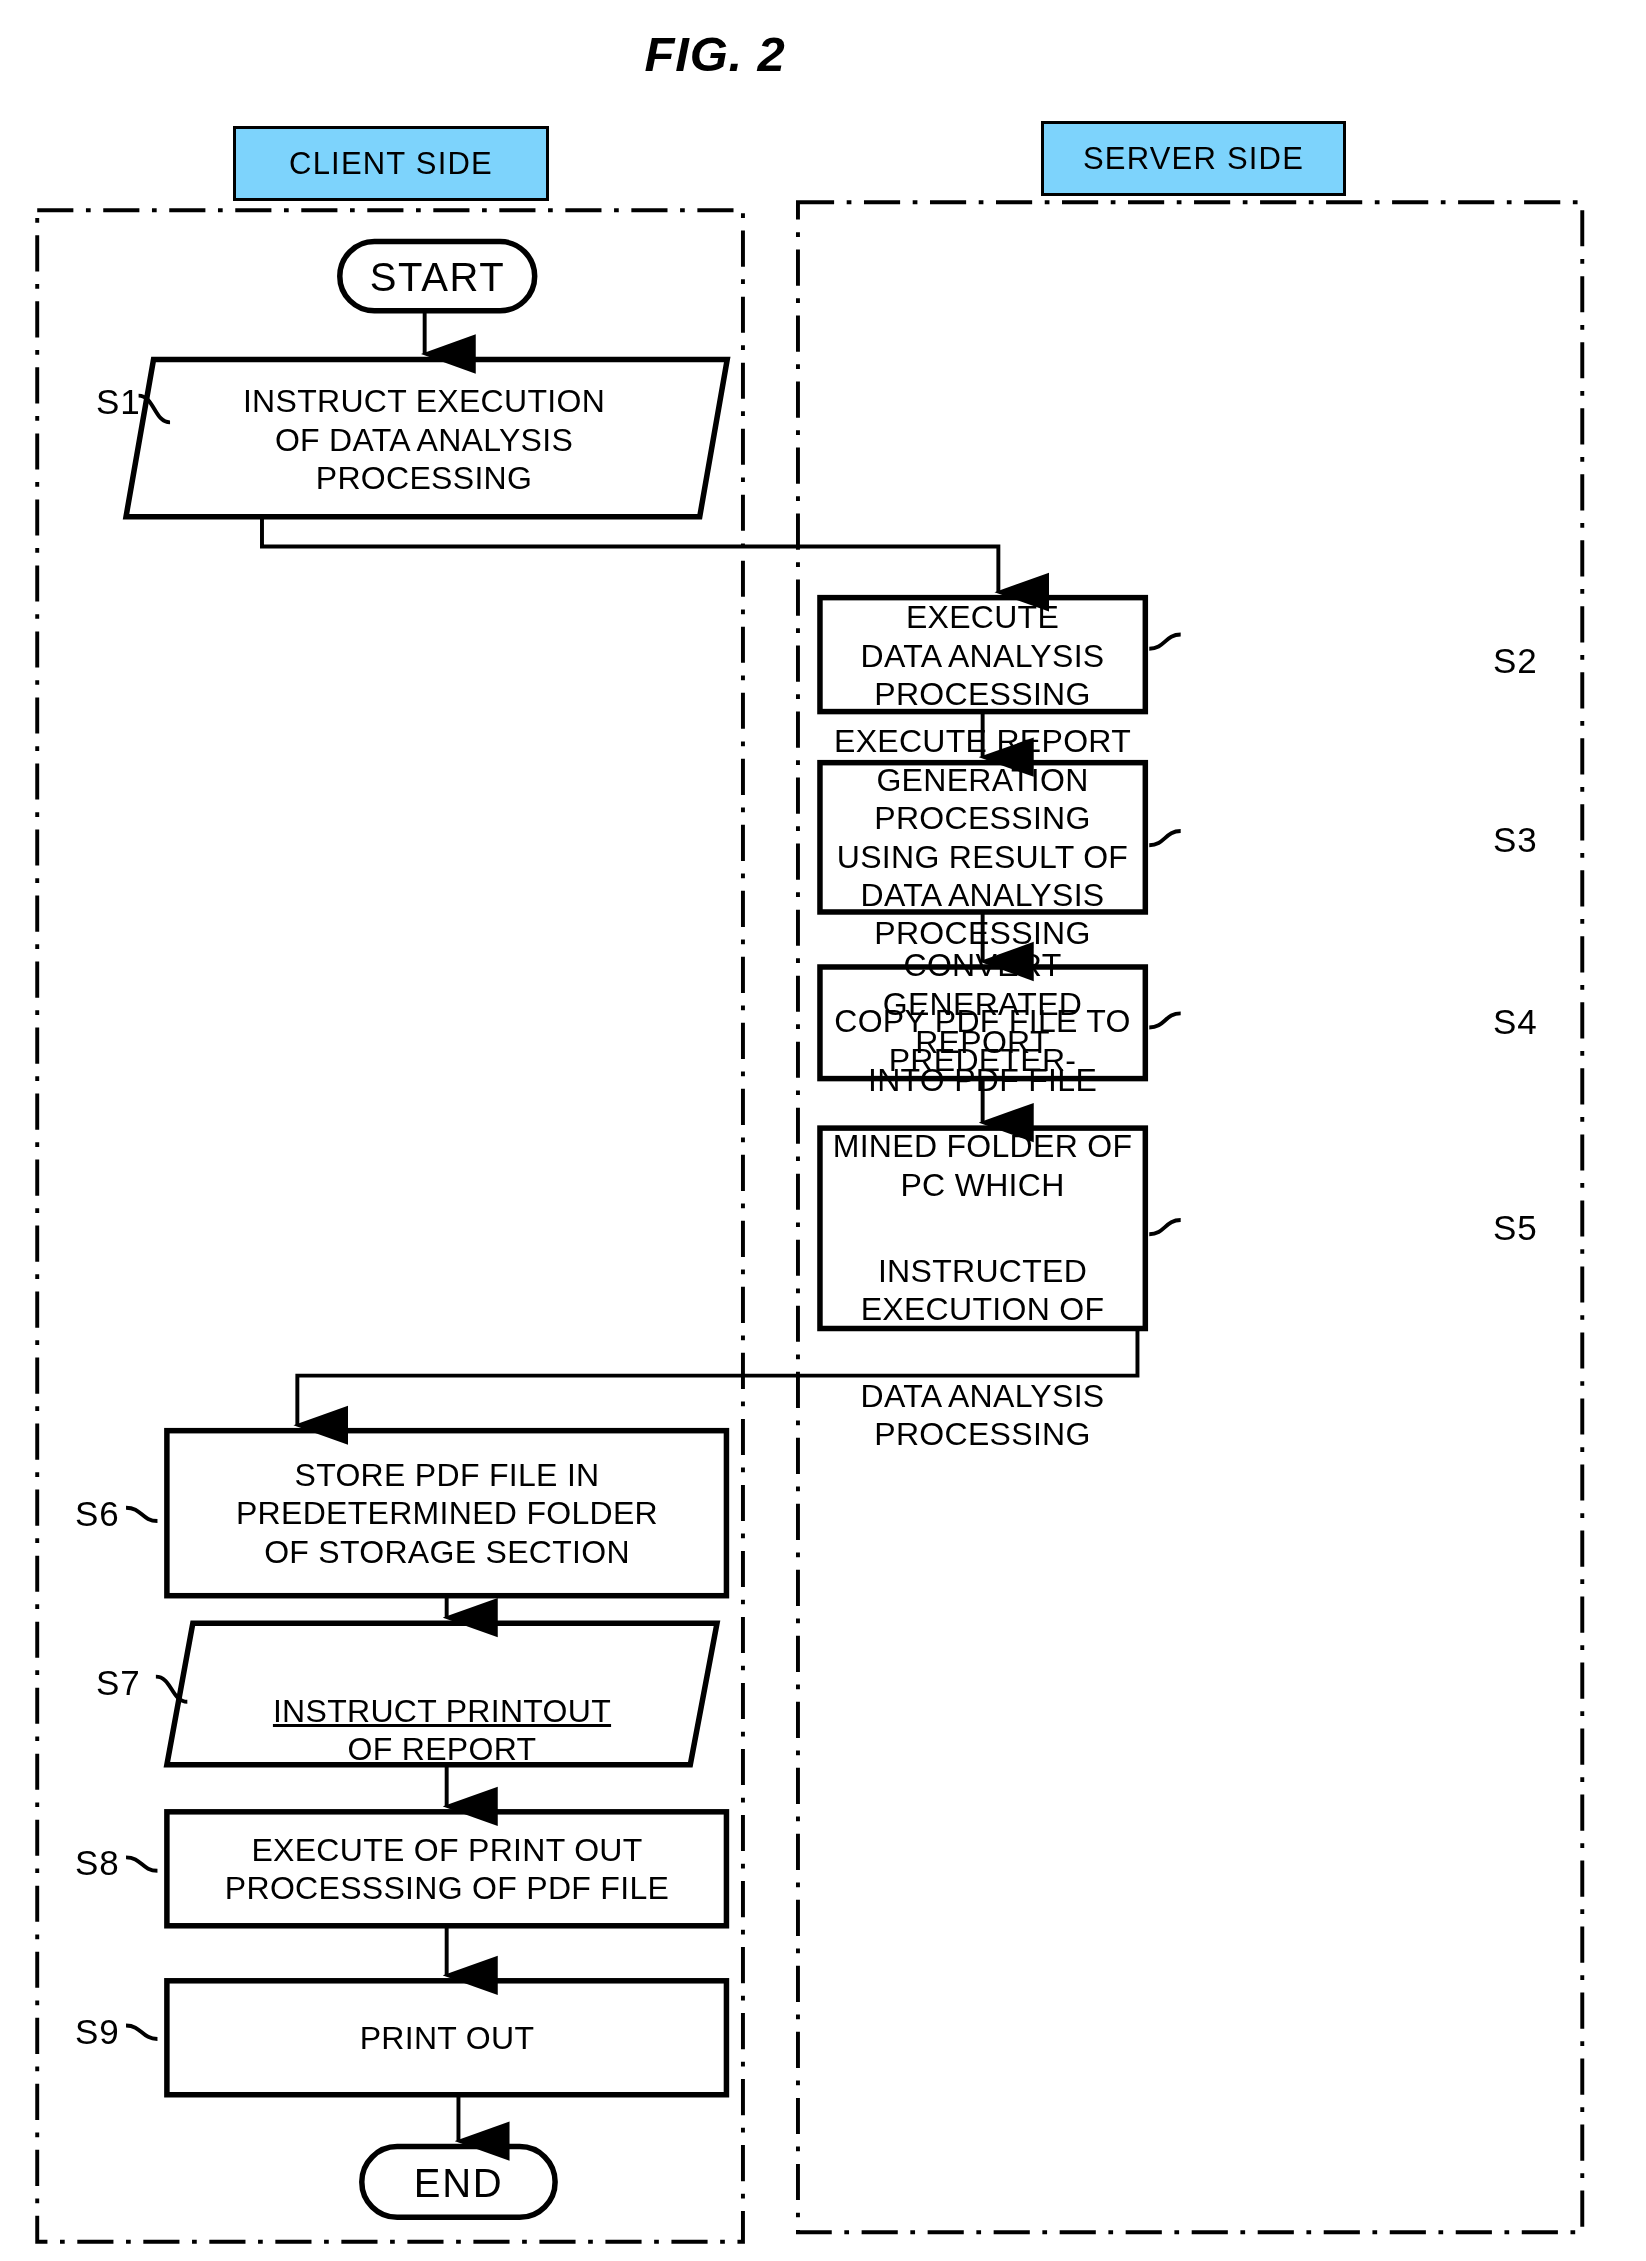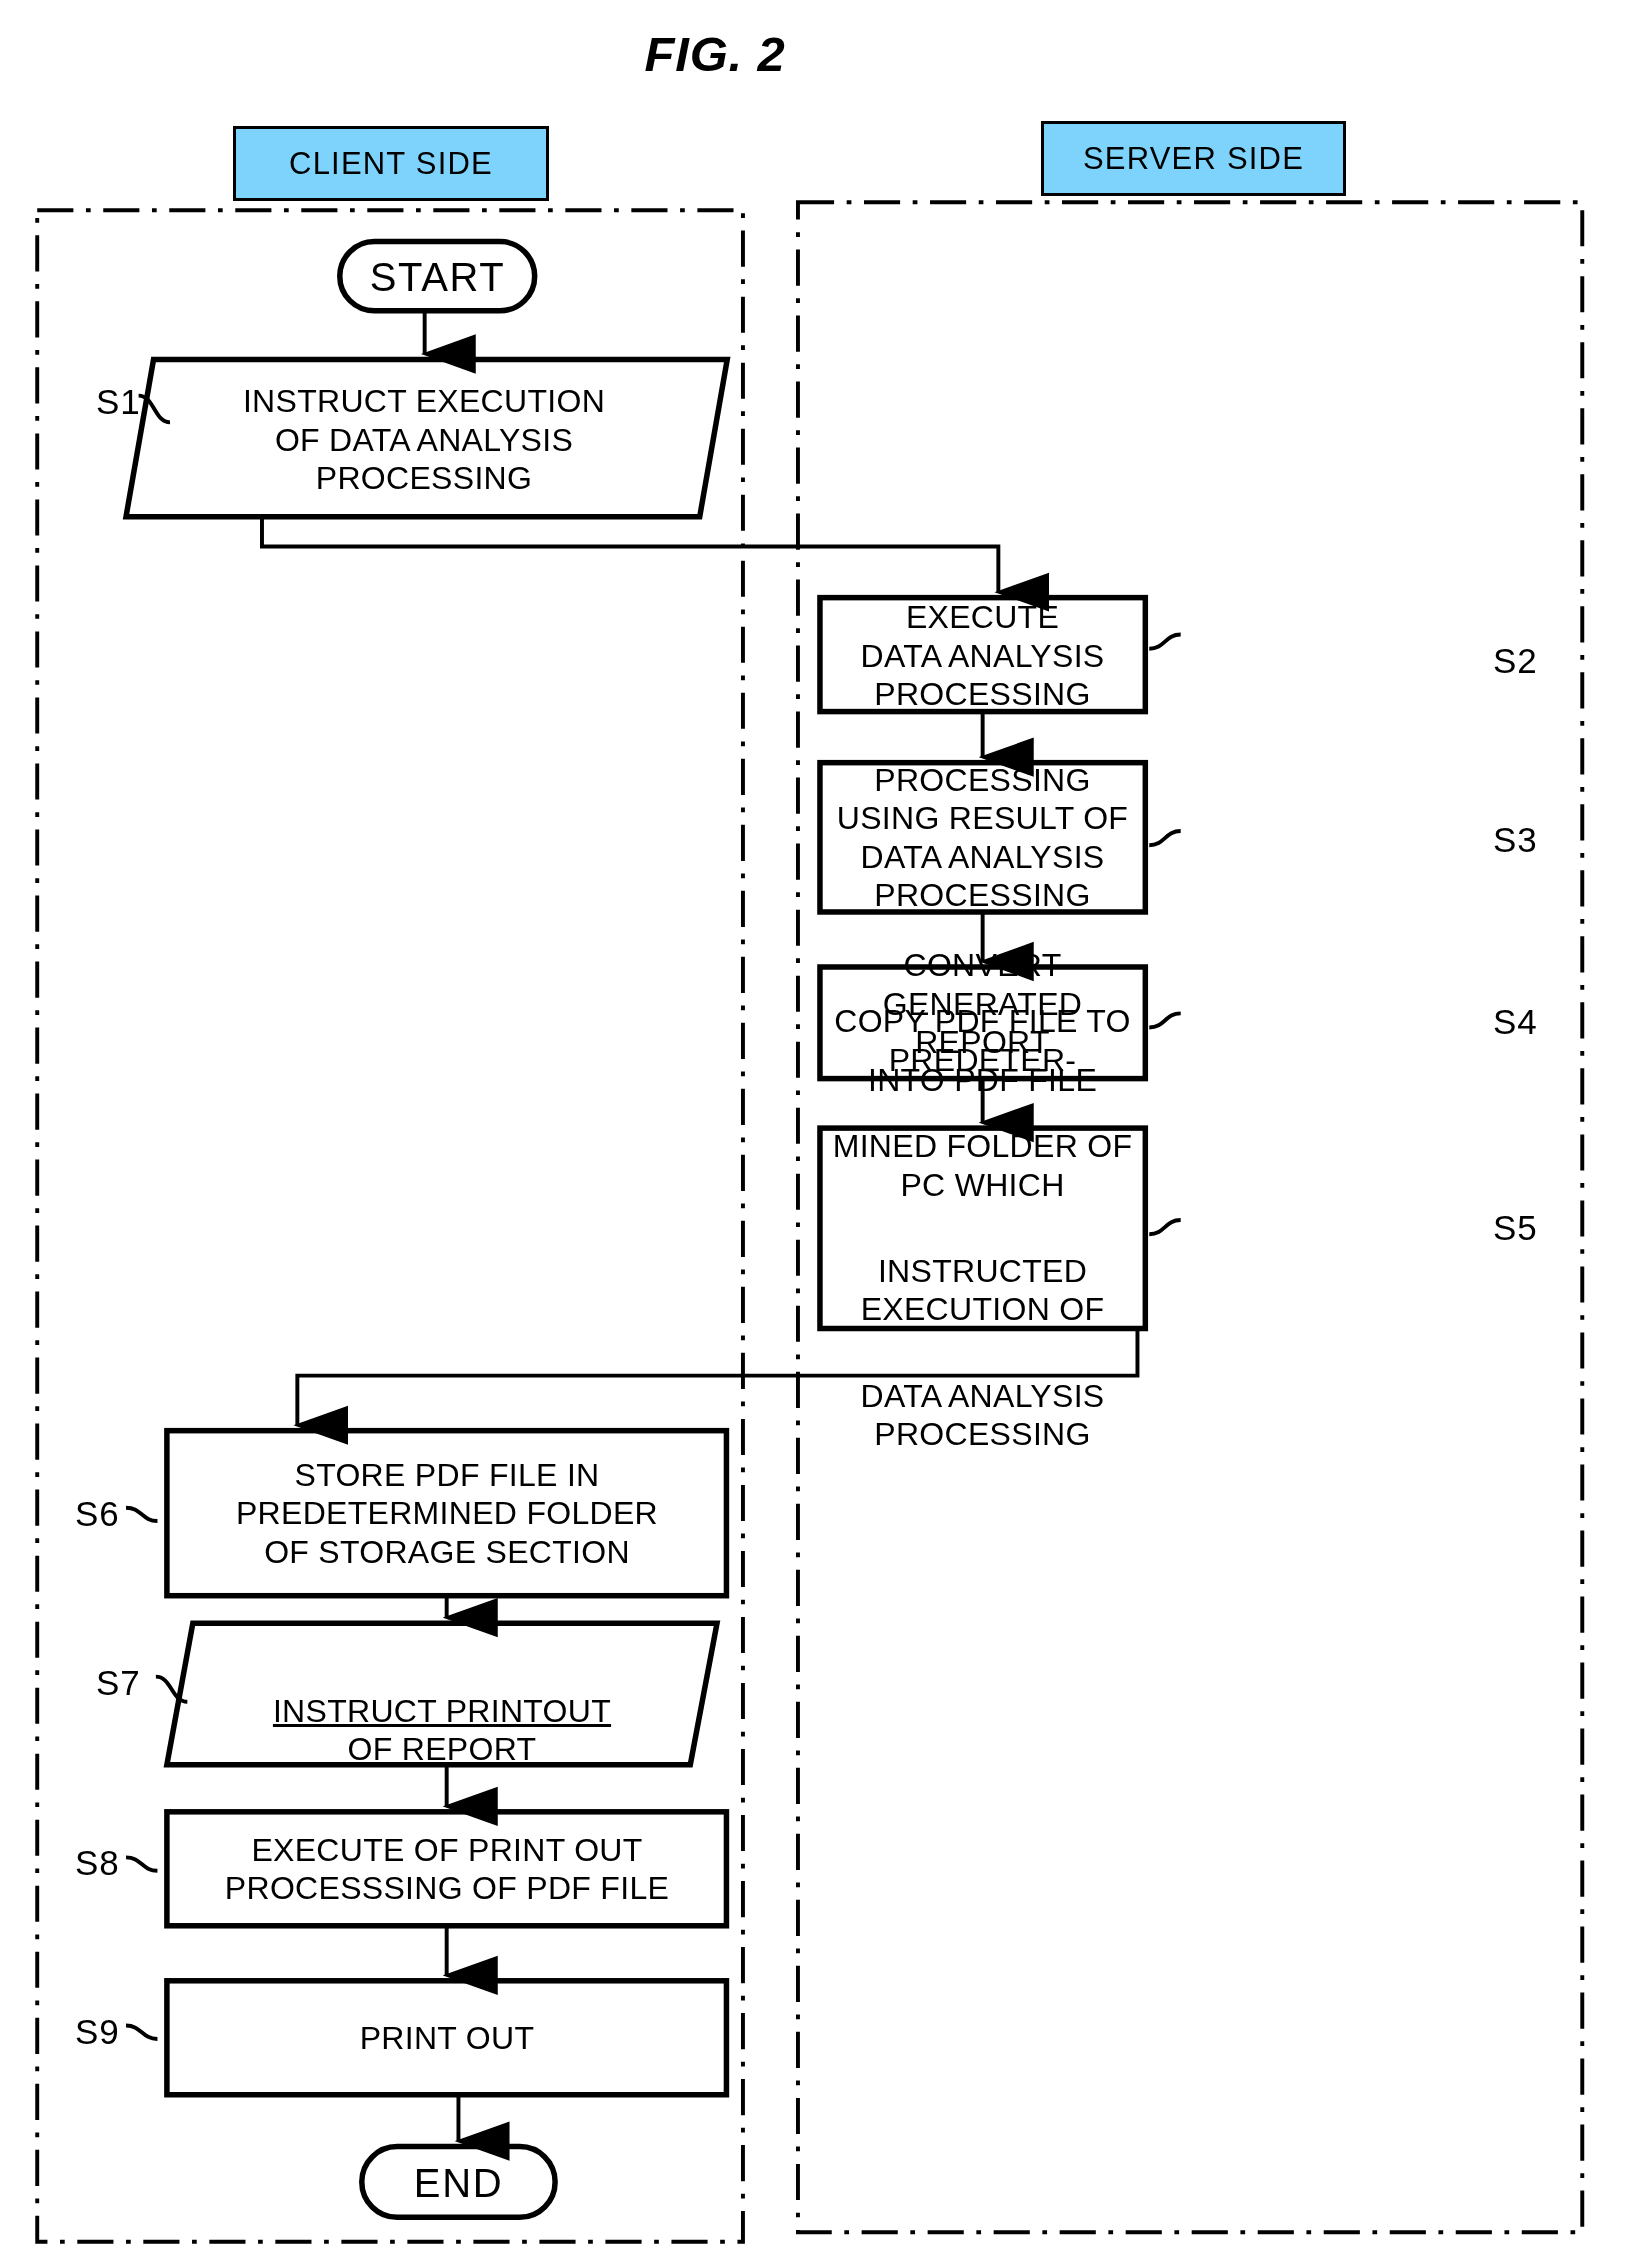--- a/index.html
+++ b/index.html
@@ -127,20 +127,21 @@
   <div class="node-text" id="t-s1">
     <div>INSTRUCT EXECUTION</div>
     <div>OF DATA ANALYSIS</div>
     <div>PROCESSING</div>
   </div>
   <div class="node-text" id="t-s2">
     <div>EXECUTE</div>
     <div>DATA ANALYSIS PROCESSING</div>
   </div>
   <div class="node-text" id="t-s3">
+    <div>EXECUTE REPORT GENERATION</div>
     <div>PROCESSING USING RESULT OF</div>
     <div>DATA ANALYSIS PROCESSING</div>
   </div>
   <div class="node-text" id="t-s4">
     <div>CONVERT GENERATED REPORT</div>
     <div>INTO PDF FILE</div>
   </div>
   <div class="node-text" id="t-s5">
     <div>COPY PDF FILE TO PREDETER-</div>
     <div>MINED FOLDER OF PC WHICH</div>

